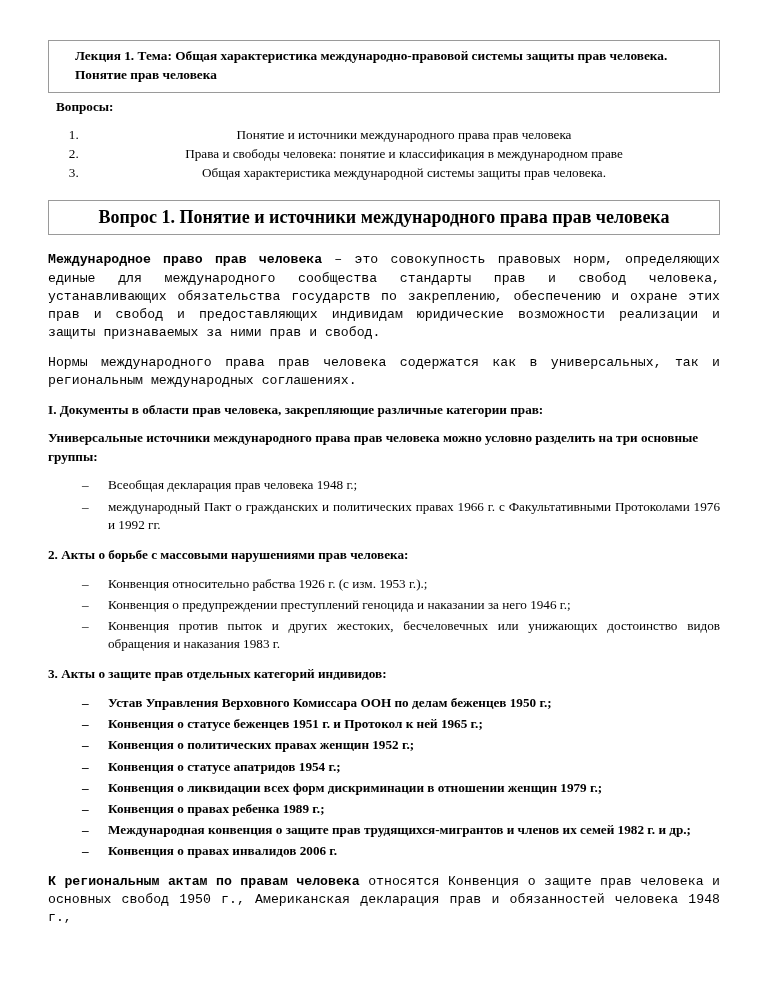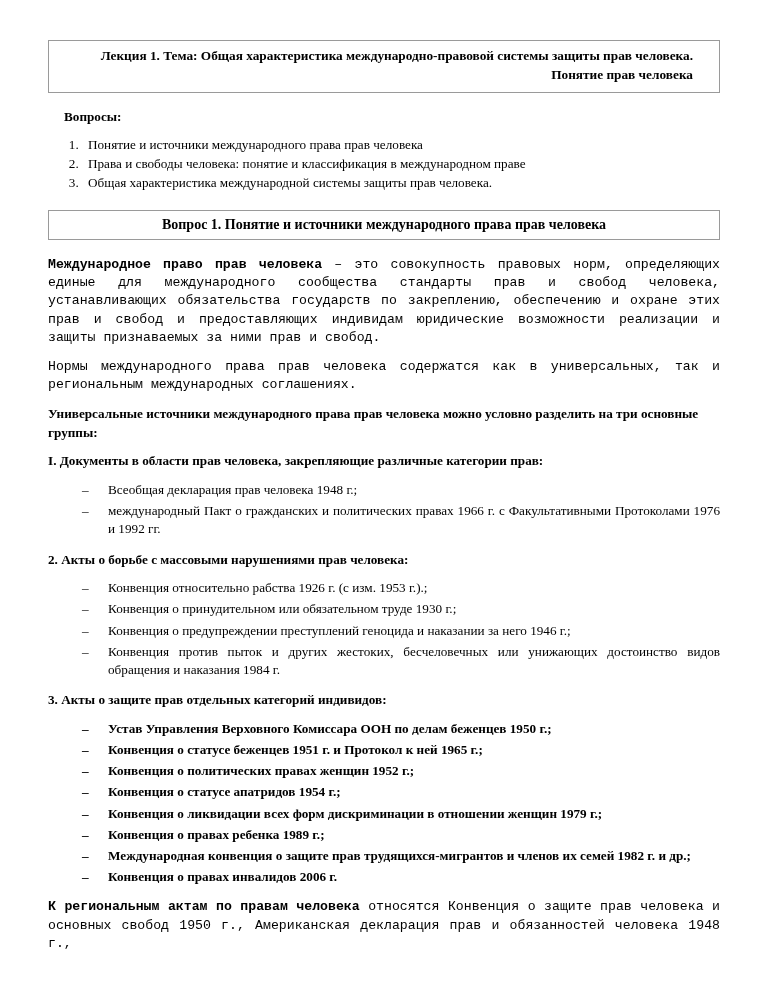--- a/index.html
+++ b/index.html
@@ -18,41 +18,42 @@
   .page {
     width: 768px;
     min-height: 994px;
     box-sizing: border-box;
     padding: 40px 48px 0 48px;
     position: relative;
   }
   .title-box {
     border: 1px solid #9a9a9a;
     padding: 6px 26px 7px 26px;
-    text-align: right;
+    text-align: left;
     font-weight: bold;
     font-size: 13.3px;
     line-height: 1.42;
-    margin-bottom: 15px;
+    margin-bottom: 5px;
   }
   .section-bar {
     border: 1px solid #9a9a9a;
     padding: 4px 10px 5px 10px;
     text-align: center;
     font-weight: bold;
-    font-size: 14px;
+    font-size: 18px;
     margin: 14px 0 16px 0;
   }
   .lead {
     font-weight: bold;
-    margin: 0 0 10px 16px;
+    margin: 0 0 10px 8px;
   }
   ol.questions {
     margin: 0 0 17px 0;
     padding-left: 34px;
+    text-align: center;
   }
   ol.questions li {
     margin-bottom: 1px;
     padding-left: 6px;
   }
   p.para {
     margin: 0 0 11px 0;
     text-align: justify;
     text-justify: inter-word;
     font-family: Liberation Mono, monospace;
@@ -103,34 +104,33 @@
     <li>Права и свободы человека: понятие и классификация в международном праве</li>
     <li>Общая характеристика международной системы защиты прав человека.</li>
   </ol>
 
   <div class="section-bar">Вопрос 1. Понятие и источники международного права прав человека</div>
 
   <p class="para"><span class="bold">Международное право прав человека</span><span> – это совокупность правовых норм, определяющих единые для международного сообщества стандарты прав и свобод человека, устанавливающих обязательства государств по закреплению, обеспечению и охране этих прав и свобод и предоставляющих индивидам юридические возможности реализации и защиты признаваемых за ними прав и свобод.</span></p>
 
   <p class="para">Нормы международного права прав человека содержатся как в универсальных, так и региональным международных соглашениях.</p>
 
+  <h3 class="subhead">I. Документы в области прав человека, закрепляющие различные категории прав:</h3>
+
   <h3 class="subhead">Универсальные источники международного права прав человека можно условно разделить на три основные группы:</h3>
-
-  <h3 class="subhead">I. Документы в области прав человека, закрепляющие различные категории прав:</h3>
   <ul class="dash">
     <li>Всеобщая декларация прав человека 1948 г.;</li>
     <li>международный Пакт о гражданских и политических правах 1966 г. с Факультативными Протоколами 1976 и 1992 гг.</li>
   </ul>
 
   <h3 class="subhead">2. Акты о борьбе с массовыми нарушениями прав человека:</h3>
   <ul class="dash">
     <li>Конвенция относительно рабства 1926 г. (с изм. 1953 г.).;</li>
-    <li>Конвенция о принудительном или обязательном труде 1930 г.;</li>
     <li>Конвенция о предупреждении преступлений геноцида и наказании за него 1946 г.;</li>
-    <li>Конвенция против пыток и других жестоких, бесчеловечных или унижающих достоинство видов обращения и наказания 1984 г.</li>
+    <li>Конвенция против пыток и других жестоких, бесчеловечных или унижающих достоинство видов обращения и наказания 1983 г.</li>
   </ul>
 
   <h3 class="subhead">3. Акты о защите прав отдельных категорий индивидов:</h3>
   <ul class="dash tight">
     <li>Устав Управления Верховного Комиссара ООН по делам беженцев 1950 г.;</li>
     <li>Конвенция о статусе беженцев 1951 г. и Протокол к ней 1965 г.;</li>
     <li>Конвенция о политических правах женщин 1952 г.;</li>
     <li>Конвенция о статусе апатридов 1954 г.;</li>
     <li>Конвенция о ликвидации всех форм дискриминации в отношении женщин 1979 г.;</li>
     <li>Конвенция о правах ребенка 1989 г.;</li>

